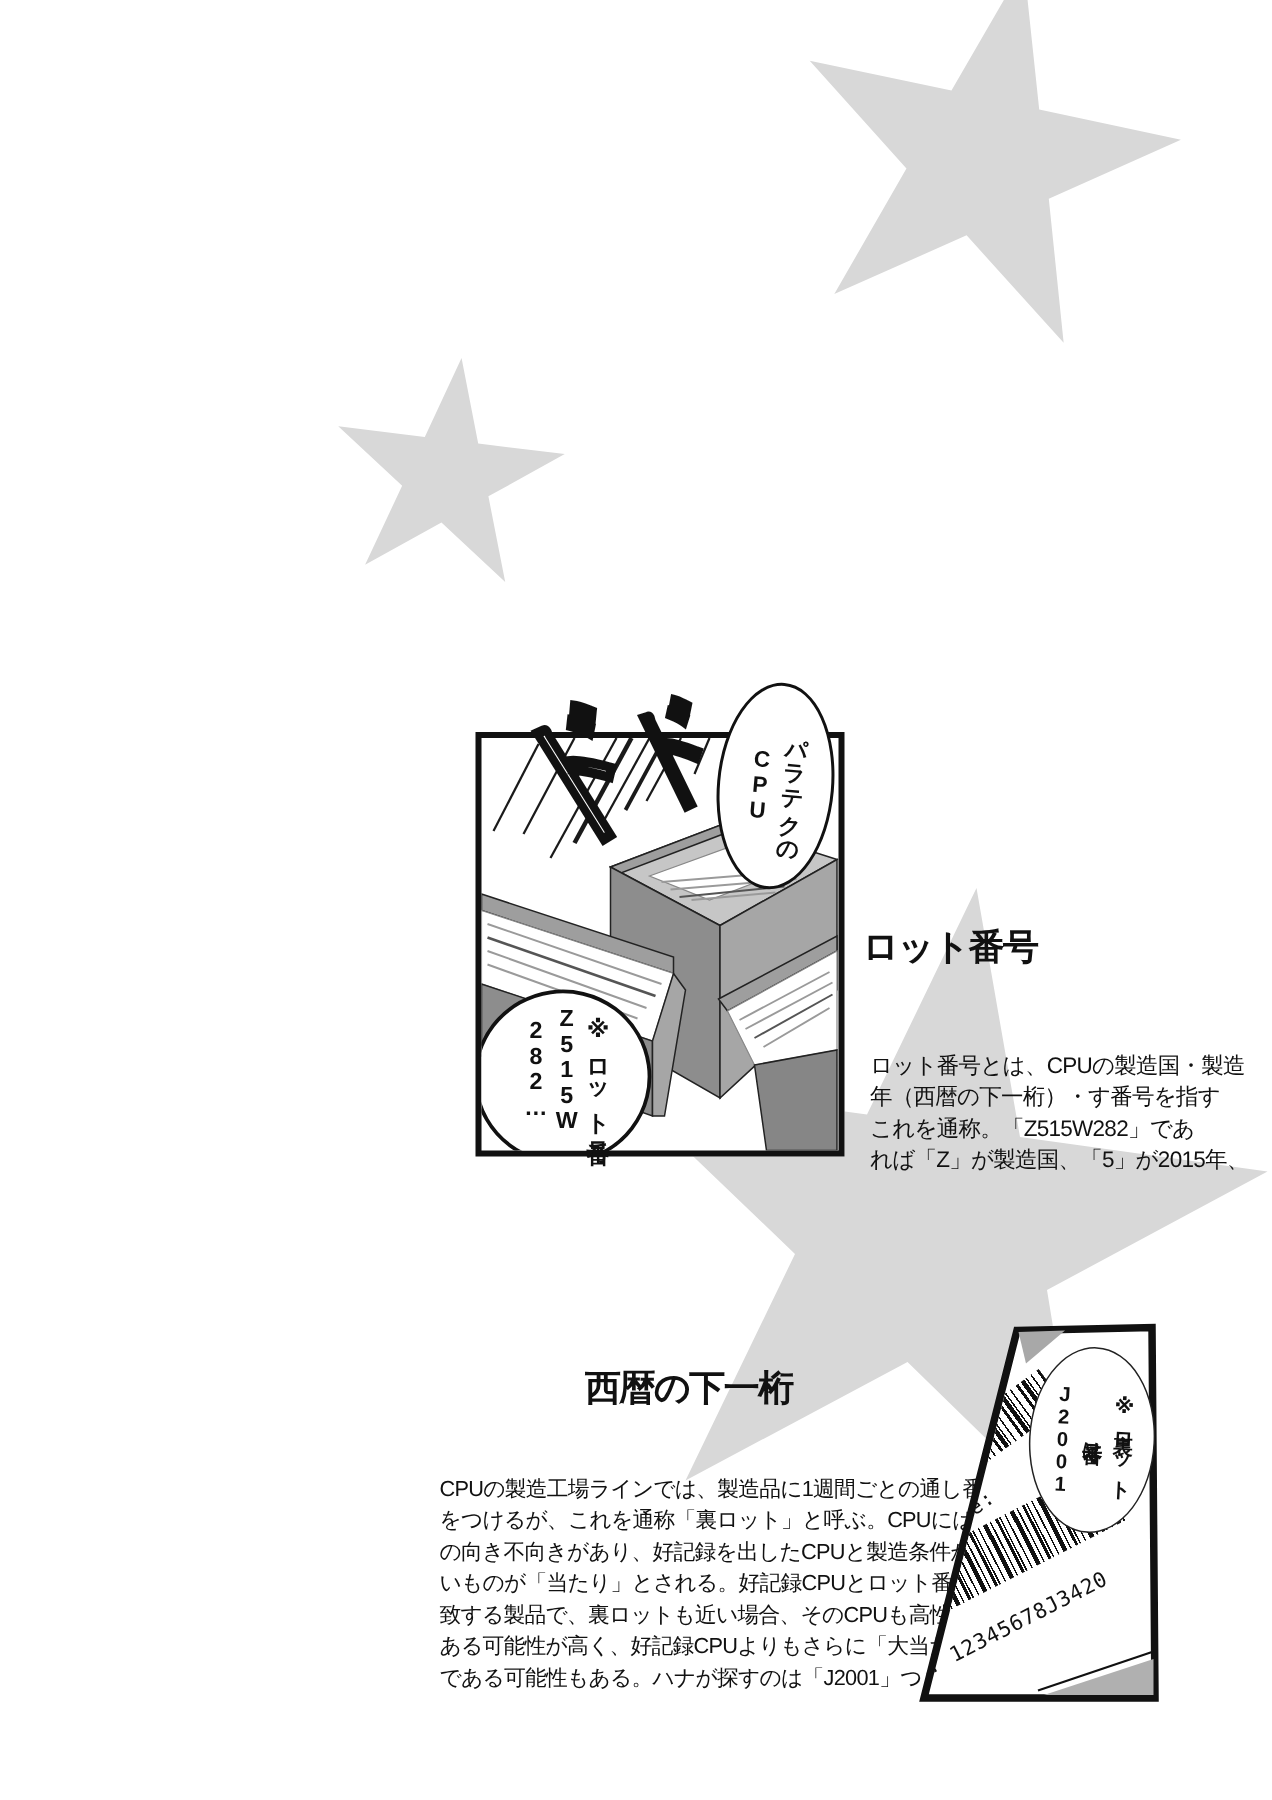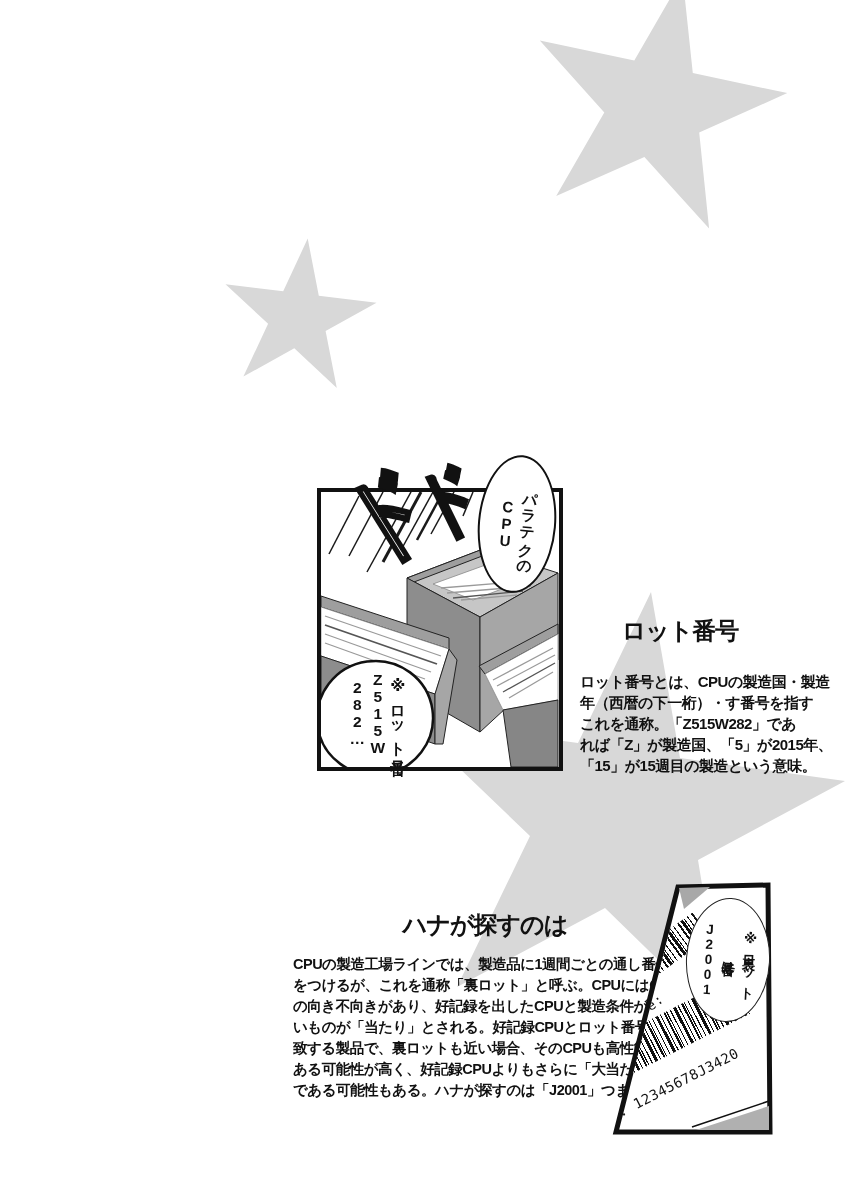--- a/index.html
+++ b/index.html
@@ -20,25 +20,25 @@
          display:flex;align-items:center;justify-content:center;text-align:center;}
   .vtext span{display:block;white-space:nowrap;}
   #bubble-cpu{position:absolute;left:157px;top:-37px;width:74px;height:134px;
               background:#fff;border:2.5px solid #111;border-radius:50%;
               transform:rotate(5deg);font-size:15px;font-weight:600;line-height:1.45;z-index:5;}
   #bubble-lot-text{position:absolute;left:6px;top:170px;width:100px;height:102px;
               font-size:15.5px;font-weight:600;line-height:1.32;z-index:4;}
 
   
   .heading{position:absolute;font-size:24px;font-weight:800;letter-spacing:-1px;
-           text-align:center;white-space:nowrap;}
+           text-align:left;white-space:nowrap;}
   #heading-lot{left:575px;top:615px;width:210px;}
   #heading-ura{left:390px;top:909px;width:190px;}
-  .body-block{position:absolute;font-size:15px;font-weight:700;letter-spacing:-0.5px;
-              line-height:21px;}
+  .body-block{position:absolute;font-size:15px;font-weight:400;letter-spacing:-0.5px;
+              line-height:21px;margin-top:29px;}
   #body-lot{left:580px;top:671px;}
   #body-ura{left:293px;top:954px;font-size:14.5px;}
   .body-block div{white-space:nowrap;}
 
   
   #barcode-panel{position:absolute;left:600px;top:868px;width:195px;height:280px;}
   #barcode-panel svg{position:absolute;left:0;top:0;}
   #barcode-clip{position:absolute;left:0;top:0;width:195px;height:280px;
                 clip-path:polygon(80px 22px,166px 20px,168px 261px,19px 261px);}
   .mono{font-family:"DejaVu Sans Mono","Liberation Mono",monospace;color:#111;}
@@ -145,24 +145,23 @@
       </div>
     </div>
   </div>
 
   <div id="heading-lot" class="heading">ロット番号</div>
   <div id="body-lot" class="body-block">
     <div>ロット番号とは、CPUの製造国・製造</div>
     <div>年（西暦の下一桁）・す番号を指す</div>
     <div>これを通称。「Z515W282」であ</div>
     <div>れば「Z」が製造国、「5」が2015年、</div>
-    <div>「15」が15週目の製造という意味。</div>
   </div>
 
-  <div id="heading-ura" class="heading">ハナが探すのは</div>
+  <div id="heading-ura" class="heading">西暦の下一桁</div>
   <div id="body-ura" class="body-block">
     <div>CPUの製造工場ラインでは、製造品に1週間ごとの通し番号</div>
     <div>をつけるが、これを通称「裏ロット」と呼ぶ。CPUにはOCへ</div>
     <div>の向き不向きがあり、好記録を出したCPUと製造条件が近</div>
     <div>いものが「当たり」とされる。好記録CPUとロット番号が一</div>
     <div>致する製品で、裏ロットも近い場合、そのCPUも高性能で</div>
     <div>ある可能性が高く、好記録CPUよりもさらに「大当たり」</div>
     <div>である可能性もある。ハナが探すのは「J2001」つまり</div>
   </div>
 

